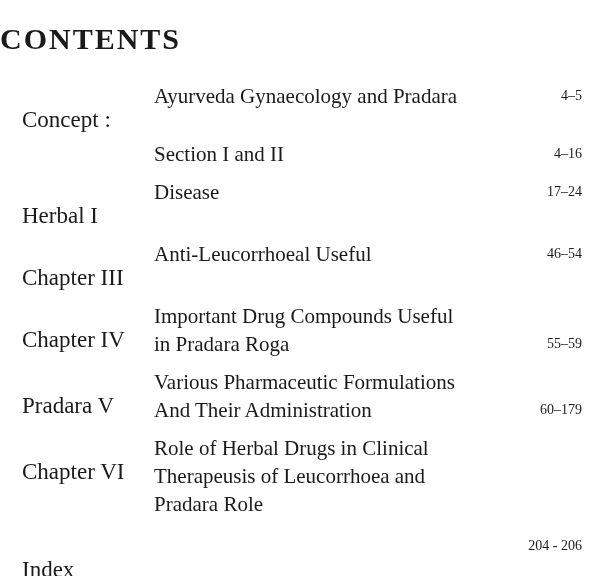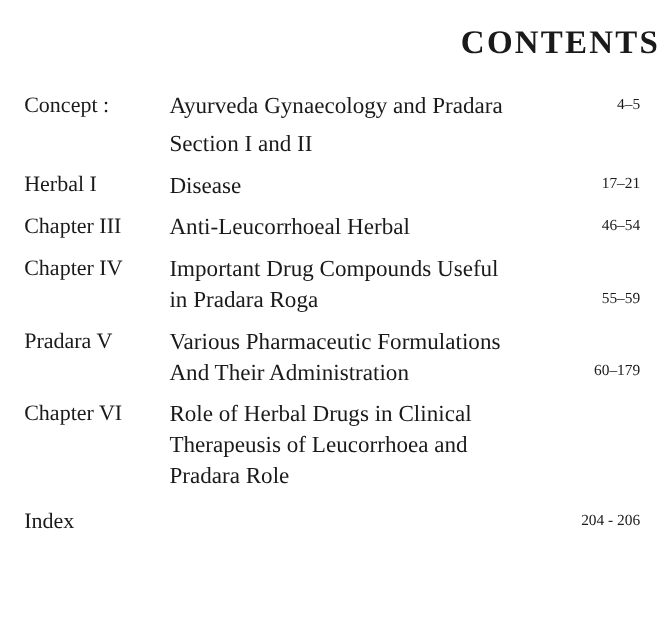--- a/index.html
+++ b/index.html
@@ -15,43 +15,44 @@
     overflow: hidden;
   }
   .page {
     position: relative;
     width: 600px;
     height: 576px;
     box-sizing: border-box;
     padding: 0;
   }
   .title {
-    text-align: right;
+    text-align: left;
     font-family: "Liberation Serif", serif;
     font-weight: bold;
     font-size: 30px;
     letter-spacing: 2px;
     margin: 22px 0 0 0;
     padding: 0;
   }
   .toc {
     margin-top: 26px;
     padding: 0 18px 0 22px;
   }
   .row {
     display: flex;
     align-items: flex-start;
     width: 100%;
     margin-bottom: 2px;
   }
   .label {
     flex: 0 0 132px;
-    font-size: 20px;
+    font-size: 23px;
     line-height: 28px;
     white-space: nowrap;
+    margin-top: 24px;
   }
   .entry {
     flex: 1 1 auto;
     font-size: 21px;
     line-height: 28px;
   }
   .entry .line {
     display: block;
   }
   .pages {
@@ -90,35 +91,36 @@
         <span class="line">Ayurveda Gynaecology and Pradara</span>
       </div>
       <div class="pages">4–5</div>
     </div>
 
     <div class="row spaced">
       <div class="label"></div>
       <div class="entry">
         <span class="line">Section I and II</span>
       </div>
+      <div class="pages">4–16</div>
     </div>
 
     <div class="row spaced">
       <div class="label">Herbal I</div>
       <div class="entry">
         <span class="line">Disease</span>
       </div>
-      <div class="pages">17–21</div>
+      <div class="pages">17–24</div>
     </div>
 
 
     <div class="row spaced">
       <div class="label">Chapter III</div>
       <div class="entry">
-        <span class="line">Anti-Leucorrhoeal Herbal</span>
+        <span class="line">Anti-Leucorrhoeal Useful</span>
       </div>
       <div class="pages">46–54</div>
     </div>
 
     <div class="row spaced">
       <div class="label">Chapter IV</div>
       <div class="entry">
         <span class="line">Important Drug Compounds Useful</span>
         <span class="line">in Pradara Roga</span>
       </div>

